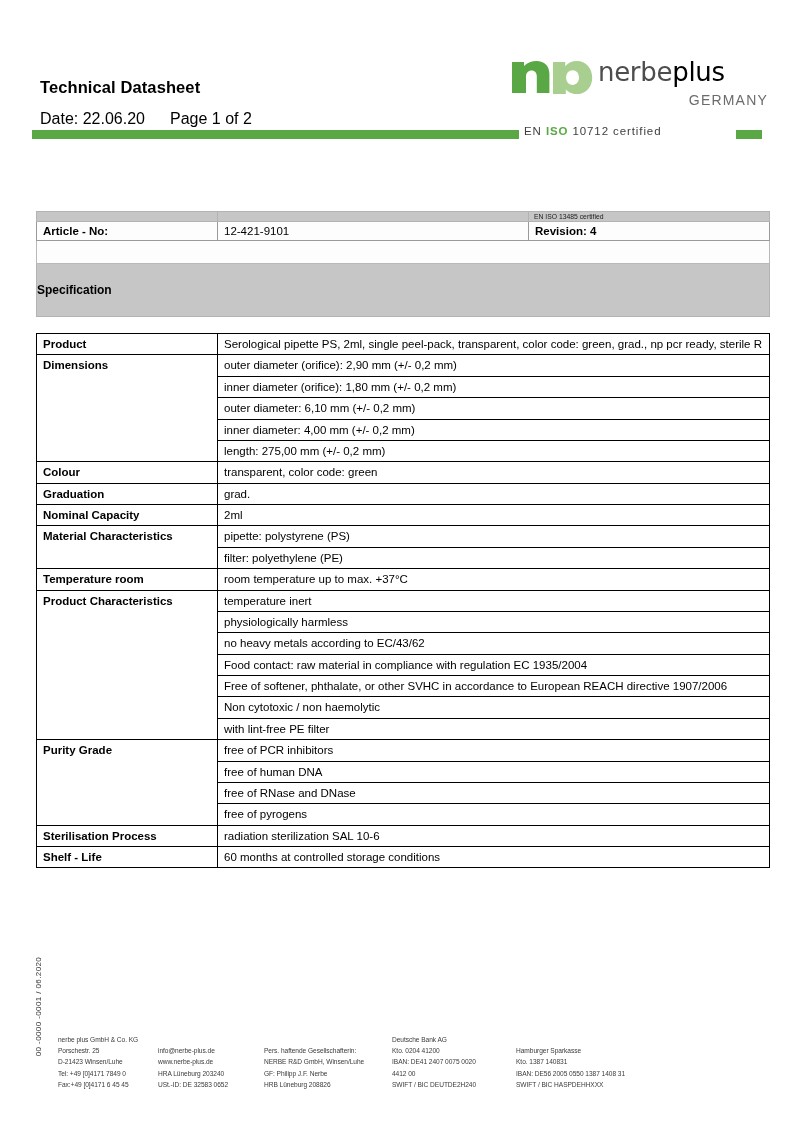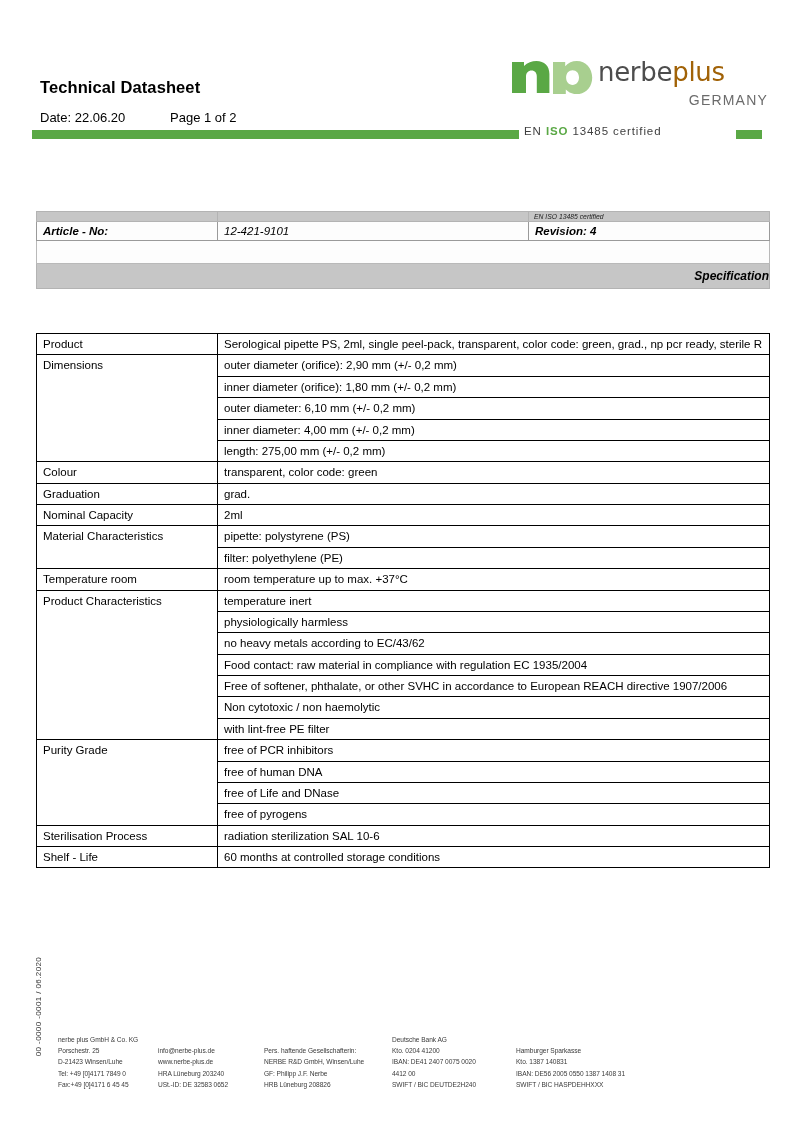--- a/index.html
+++ b/index.html
@@ -12,33 +12,33 @@
     overflow:hidden;
   }
   .page{position:absolute;inset:0;}
 
   
   .header{position:absolute;left:0;top:0;width:794px;height:155px;}
   .doc-title{
     position:absolute;left:40px;top:78px;
     font-size:16.5px;font-weight:bold;letter-spacing:0.1px;
   }
-  .doc-meta{position:absolute;left:40px;top:110px;font-size:13px;}
+  .doc-meta{position:absolute;left:40px;top:110px;font-size:16px;}
   .doc-meta .date{display:inline-block;width:130px;}
   .doc-meta .page-no{display:inline-block;}
 
   
   .logo-block{position:absolute;right:24px;top:48px;width:260px;height:62px;}
   .logo-mark{position:absolute;left:0px;top:0px;width:92px;height:46px;}
   .logo-word{
     position:absolute;left:88px;top:9px;
     font-size:26px;letter-spacing:-0.3px;color:#4d4d4d;
     white-space:nowrap;font-family:"DejaVu Sans", sans-serif;
   }
-  .logo-word .plus{color:#a16207;}
+  .logo-word .plus{color:#000000;}
   .logo-germany{
     position:absolute;right:2px;top:44px;
     font-size:14px;letter-spacing:1.2px;color:#6b6b6b;
   }
 
   
   .cert-bar{position:absolute;left:32px;top:130px;width:730px;height:9px;}
   .cert-bar .seg{position:absolute;top:0;height:9px;background:#5aa845;}
   .cert-bar .seg-left{left:0;width:487px;}
   .cert-bar .seg-right{right:0;width:26px;}
@@ -46,56 +46,55 @@
     position:absolute;left:492px;top:-5px;
     font-size:11.5px;letter-spacing:0.9px;color:#3f3f3f;
     white-space:nowrap;
   }
   .cert-text b{color:#5aa845;text-align:right;}
 
   
   .article-table{
     position:absolute;left:36px;top:211px;width:734px;
     border-collapse:collapse;
-    font-style:italic;
   }
   .article-table td{
     border:1px solid #9a9a9a;
     padding:3px 6px;
     font-size:11.5px;
     vertical-align:middle;
     background:#fdfdfd;
   }
   .article-table tr.greyrow td{background:#c6c6c6;border-color:#b3b3b3;}
   .article-table td.lbl{font-weight:bold;width:168px;}
   .article-table td.rev{font-weight:bold;width:228px;}
   .article-table td.tiny{
     font-size:6.8px;color:#1a1a1a;padding:1px 5px;font-weight:normal;
   }
   .article-table tr.blank td{height:16px;background:#fdfdfd;border-color:#b9b9b9;}
   .spec-head td{
     background:#c6c6c6 !important;
-    text-align:right;font-weight:bold;font-size:12px;
-    padding:5px 0;border-color:#b3b3b3;
+    text-align:left;font-weight:bold;font-size:12px;
+    padding:19px 0;border-color:#b3b3b3;
   }
 
   
   .spec-table{
     position:absolute;left:36px;top:333px;width:734px;
     border-collapse:collapse;
   }
   .spec-table td{
     border:1px solid #000;
     padding:3px 6px;
     font-size:11.5px;
     line-height:1.25;
     vertical-align:top;
   }
   .spec-table td.key{
-    font-weight:normal;width:168px;
+    font-weight:bold;width:168px;
   }
   .spec-table td.val{width:auto;}
 
   
   .side-code{
     position:absolute;left:-22px;top:1002px;
     width:120px;
     font-size:8px;color:#333;letter-spacing:0.4px;
     transform:rotate(-90deg);
     transform-origin:center center;
@@ -135,21 +134,21 @@
         <path d="M2 14 h12 v4 c3.4 -3.6 8 -5 12.4 -5 c8 0 13 5 13 13 v19 h-12.6 v-16.6 c0 -3.6 -2 -5.8 -5.2 -5.8 c-3.4 0 -5.6 2.4 -5.6 6 v16.4 h-14 z" fill="#5aa845"></path>
         <path d="M43 14 h12.2 v4.2 c3 -3.4 7 -5.2 11.6 -5.2 c9 0 15.4 7 15.4 16.6 c0 9.6 -6.4 16.6 -15.4 16.6 c-4.4 0 -8.2 -1.6 -11 -4.6 v4.4 h-12.8 z M62.6 37 c3.8 0 6.4 -3 6.4 -7.4 c0 -4.4 -2.6 -7.4 -6.4 -7.4 c-3.8 0 -6.5 3 -6.5 7.4 c0 4.4 2.7 7.4 6.5 7.4 z" fill="#a8cf8f"></path>
       </svg>
       <div class="logo-word"><span>nerbe</span><span class="plus">plus</span></div>
       <div class="logo-germany">GERMANY</div>
     </div>
 
     <div class="cert-bar">
       <div class="seg seg-left"></div>
       <div class="seg seg-right"></div>
-      <div class="cert-text"><span>EN </span><b>ISO</b><span> 13485 certified</span></div>
+      <div class="cert-text"><span>EN </span><b>ISO</b><span> 10712 certified</span></div>
     </div>
   </div>
 
   <table class="article-table">
     <tbody>
       <tr class="greyrow">
         <td class="lbl"></td>
         <td></td>
         <td class="tiny rev">EN ISO 13485 certified</td>
       </tr>
@@ -235,21 +234,21 @@
           <td class="val">with lint-free PE filter</td>
         </tr>
         <tr>
           <td class="key" rowspan="4">Purity Grade</td>
           <td class="val">free of PCR inhibitors</td>
         </tr>
         <tr>
           <td class="val">free of human DNA</td>
         </tr>
         <tr>
-          <td class="val">free of Life and DNase</td>
+          <td class="val">free of RNase and DNase</td>
         </tr>
         <tr>
           <td class="val">free of pyrogens</td>
         </tr>
         <tr>
           <td class="key" rowspan="1">Sterilisation Process</td>
           <td class="val">radiation sterilization SAL 10-6</td>
         </tr>
         <tr>
           <td class="key" rowspan="1">Shelf - Life</td>

